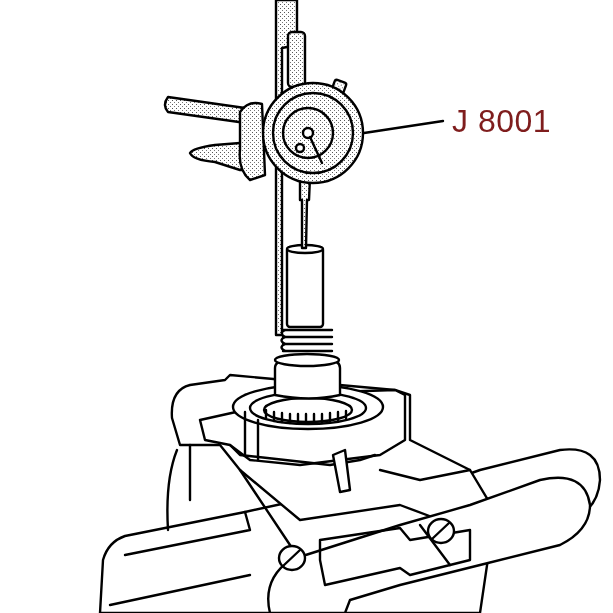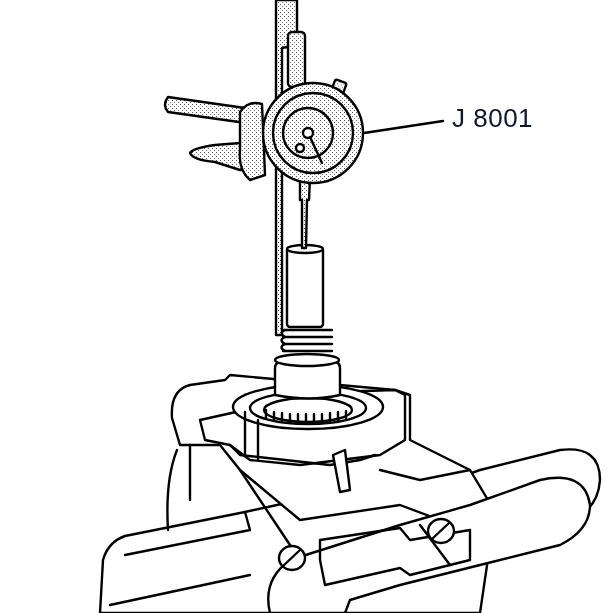--- a/index.html
+++ b/index.html
@@ -1,18 +1,18 @@
 <!DOCTYPE html>
 <html><head>
 <meta charset="utf-8">
 <style>
   html, body { margin:0; padding:0; background:#ffffff; }
   body { width:613px; height:613px; overflow:hidden; position:relative; font-family:"Liberation Sans", sans-serif; }
   #stage { position:absolute; left:0; top:0; width:613px; height:613px; }
-  .callout { position:absolute; left:452px; top:103px; font-size:26px; color:#0f172a; font-family:"Liberation Sans", sans-serif; letter-spacing:0.5px;text-align:center; }
+  .callout { position:absolute; left:452px; top:103px; font-size:32px; color:#7f1d1d; font-family:"Liberation Sans", sans-serif; letter-spacing:0.5px;text-align:center; }
   svg .ln { fill:none; stroke:#000; stroke-width:2.4; stroke-linejoin:round; stroke-linecap:round; }
   svg .fl { fill:#fff; stroke:#000; stroke-width:2.4; stroke-linejoin:round; }
   svg .st { fill:url(#stipple); stroke:#000; stroke-width:2.4; stroke-linejoin:round; }
 </style>
 </head>
 <body>
 
 <div id="stage">
   <svg width="613" height="613" viewBox="0 0 613 613" xmlns="http://www.w3.org/2000/svg">
     <defs>

